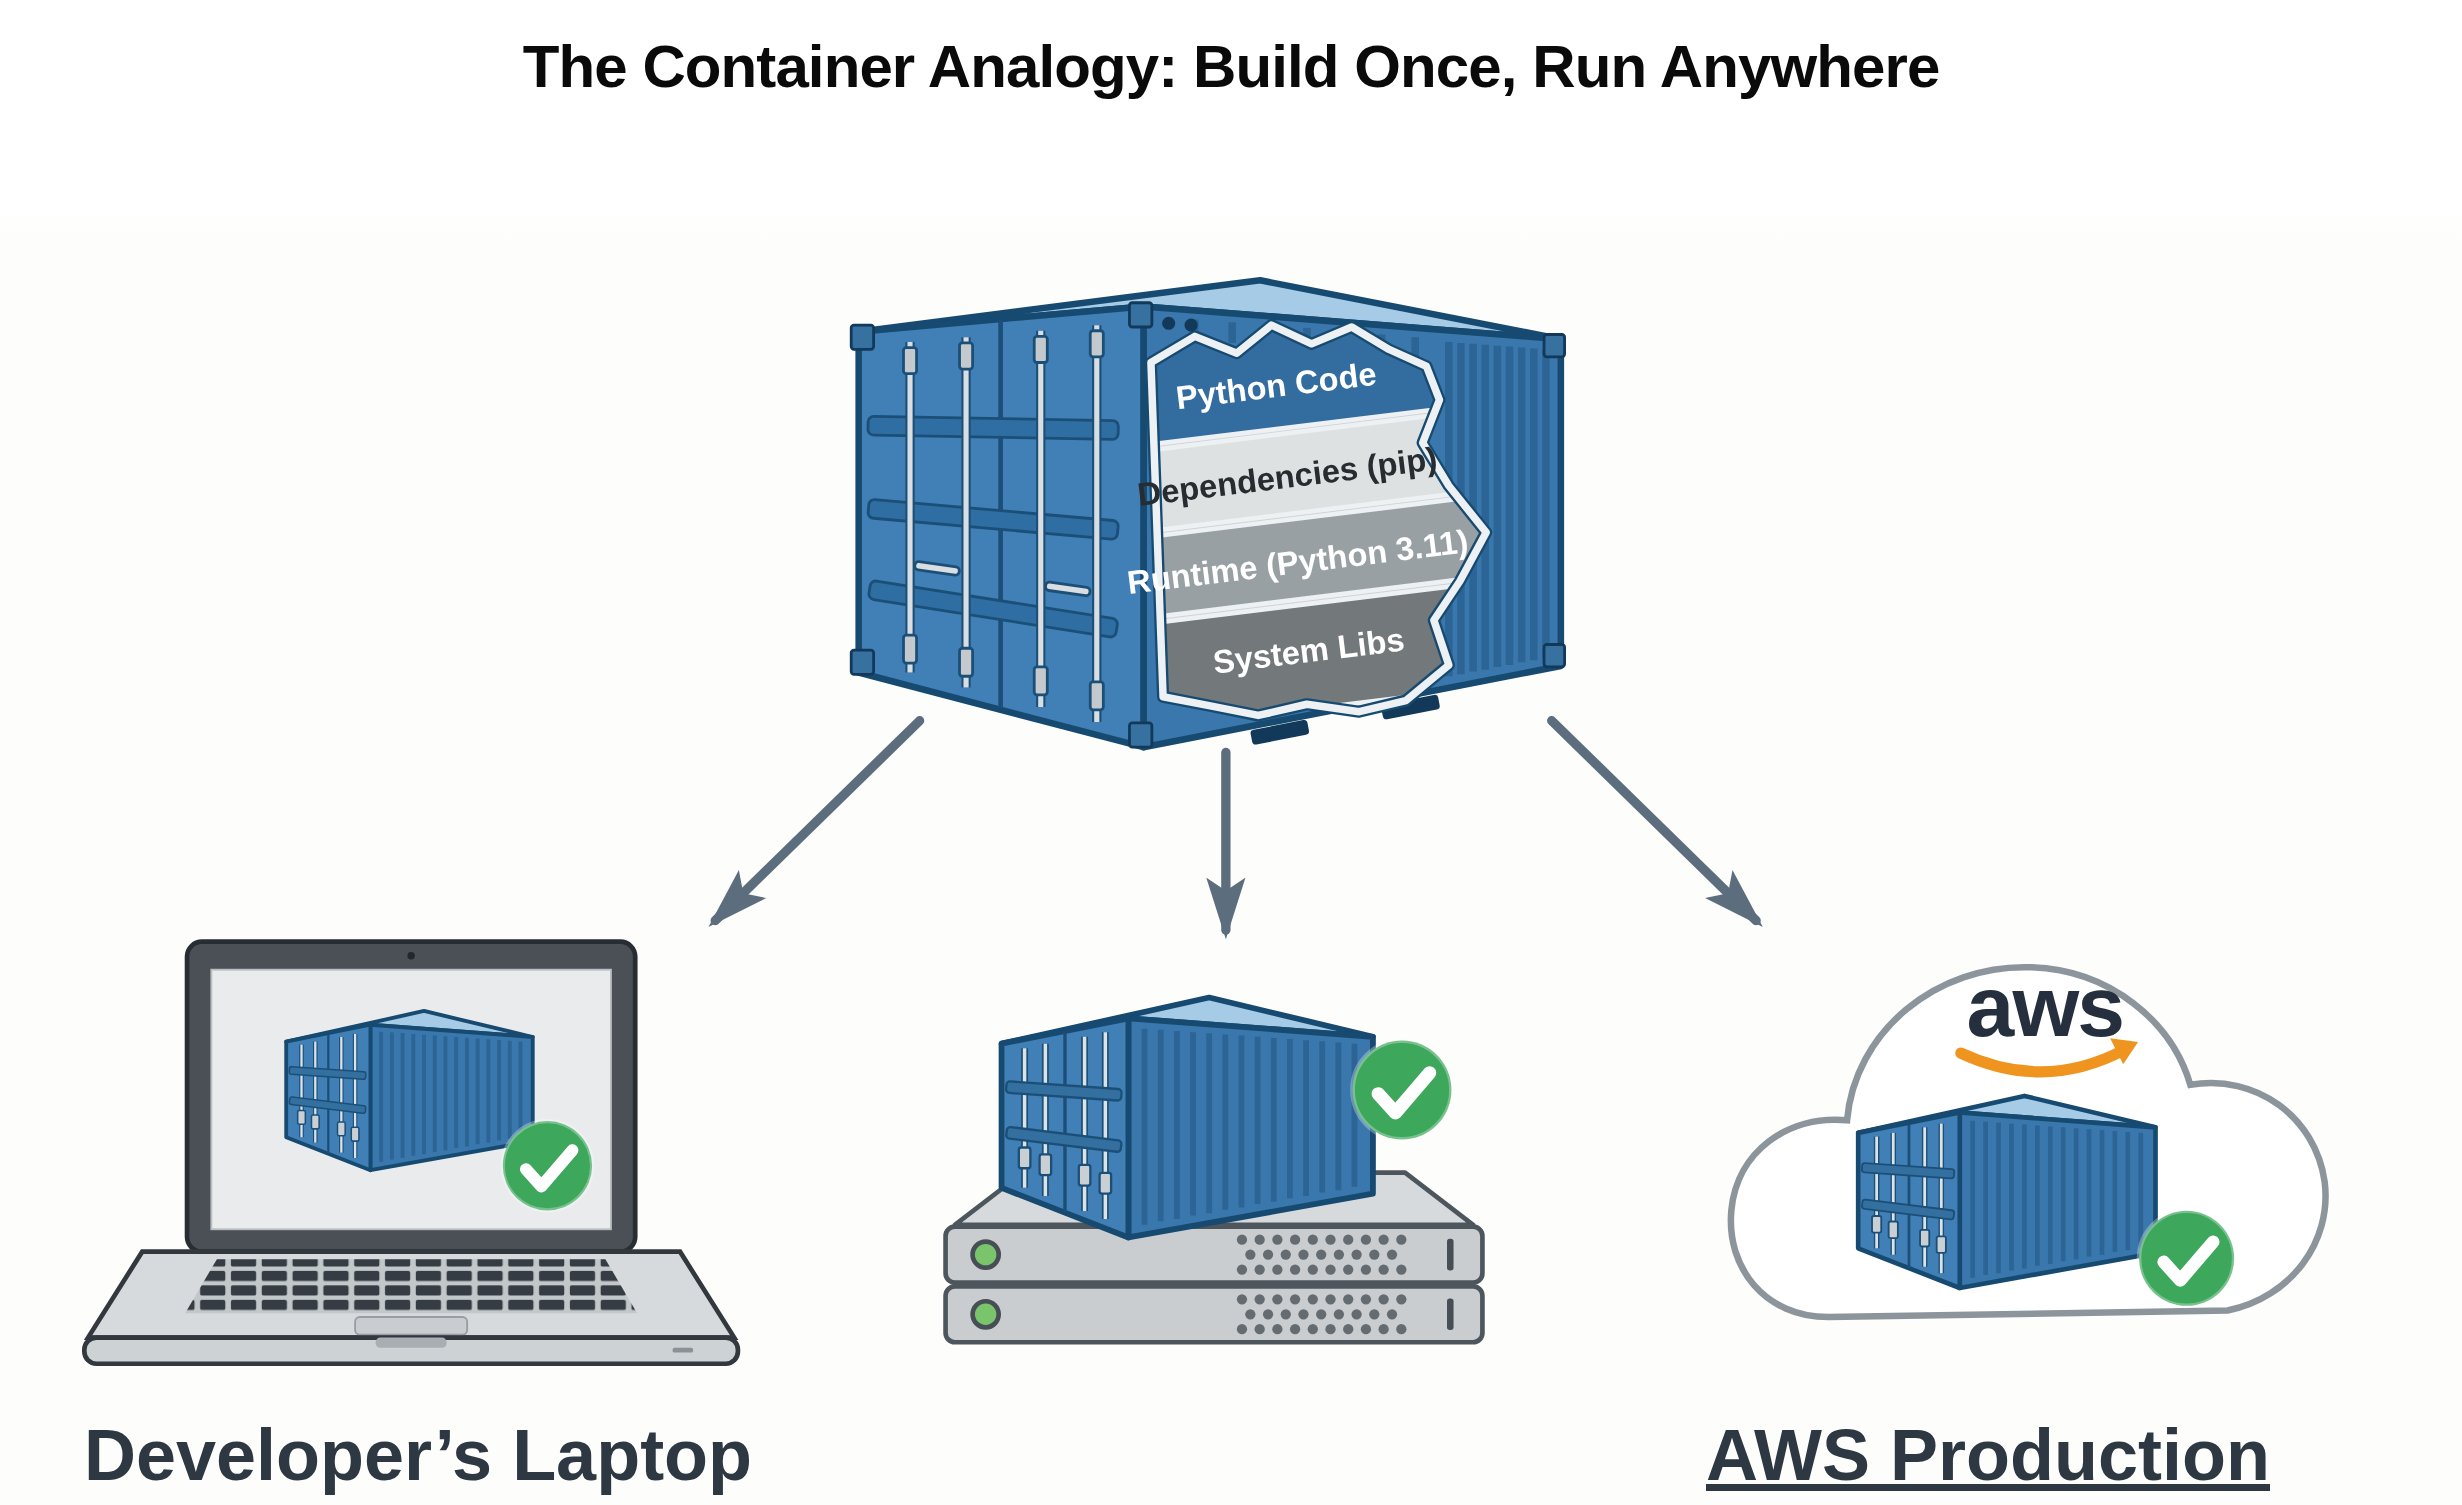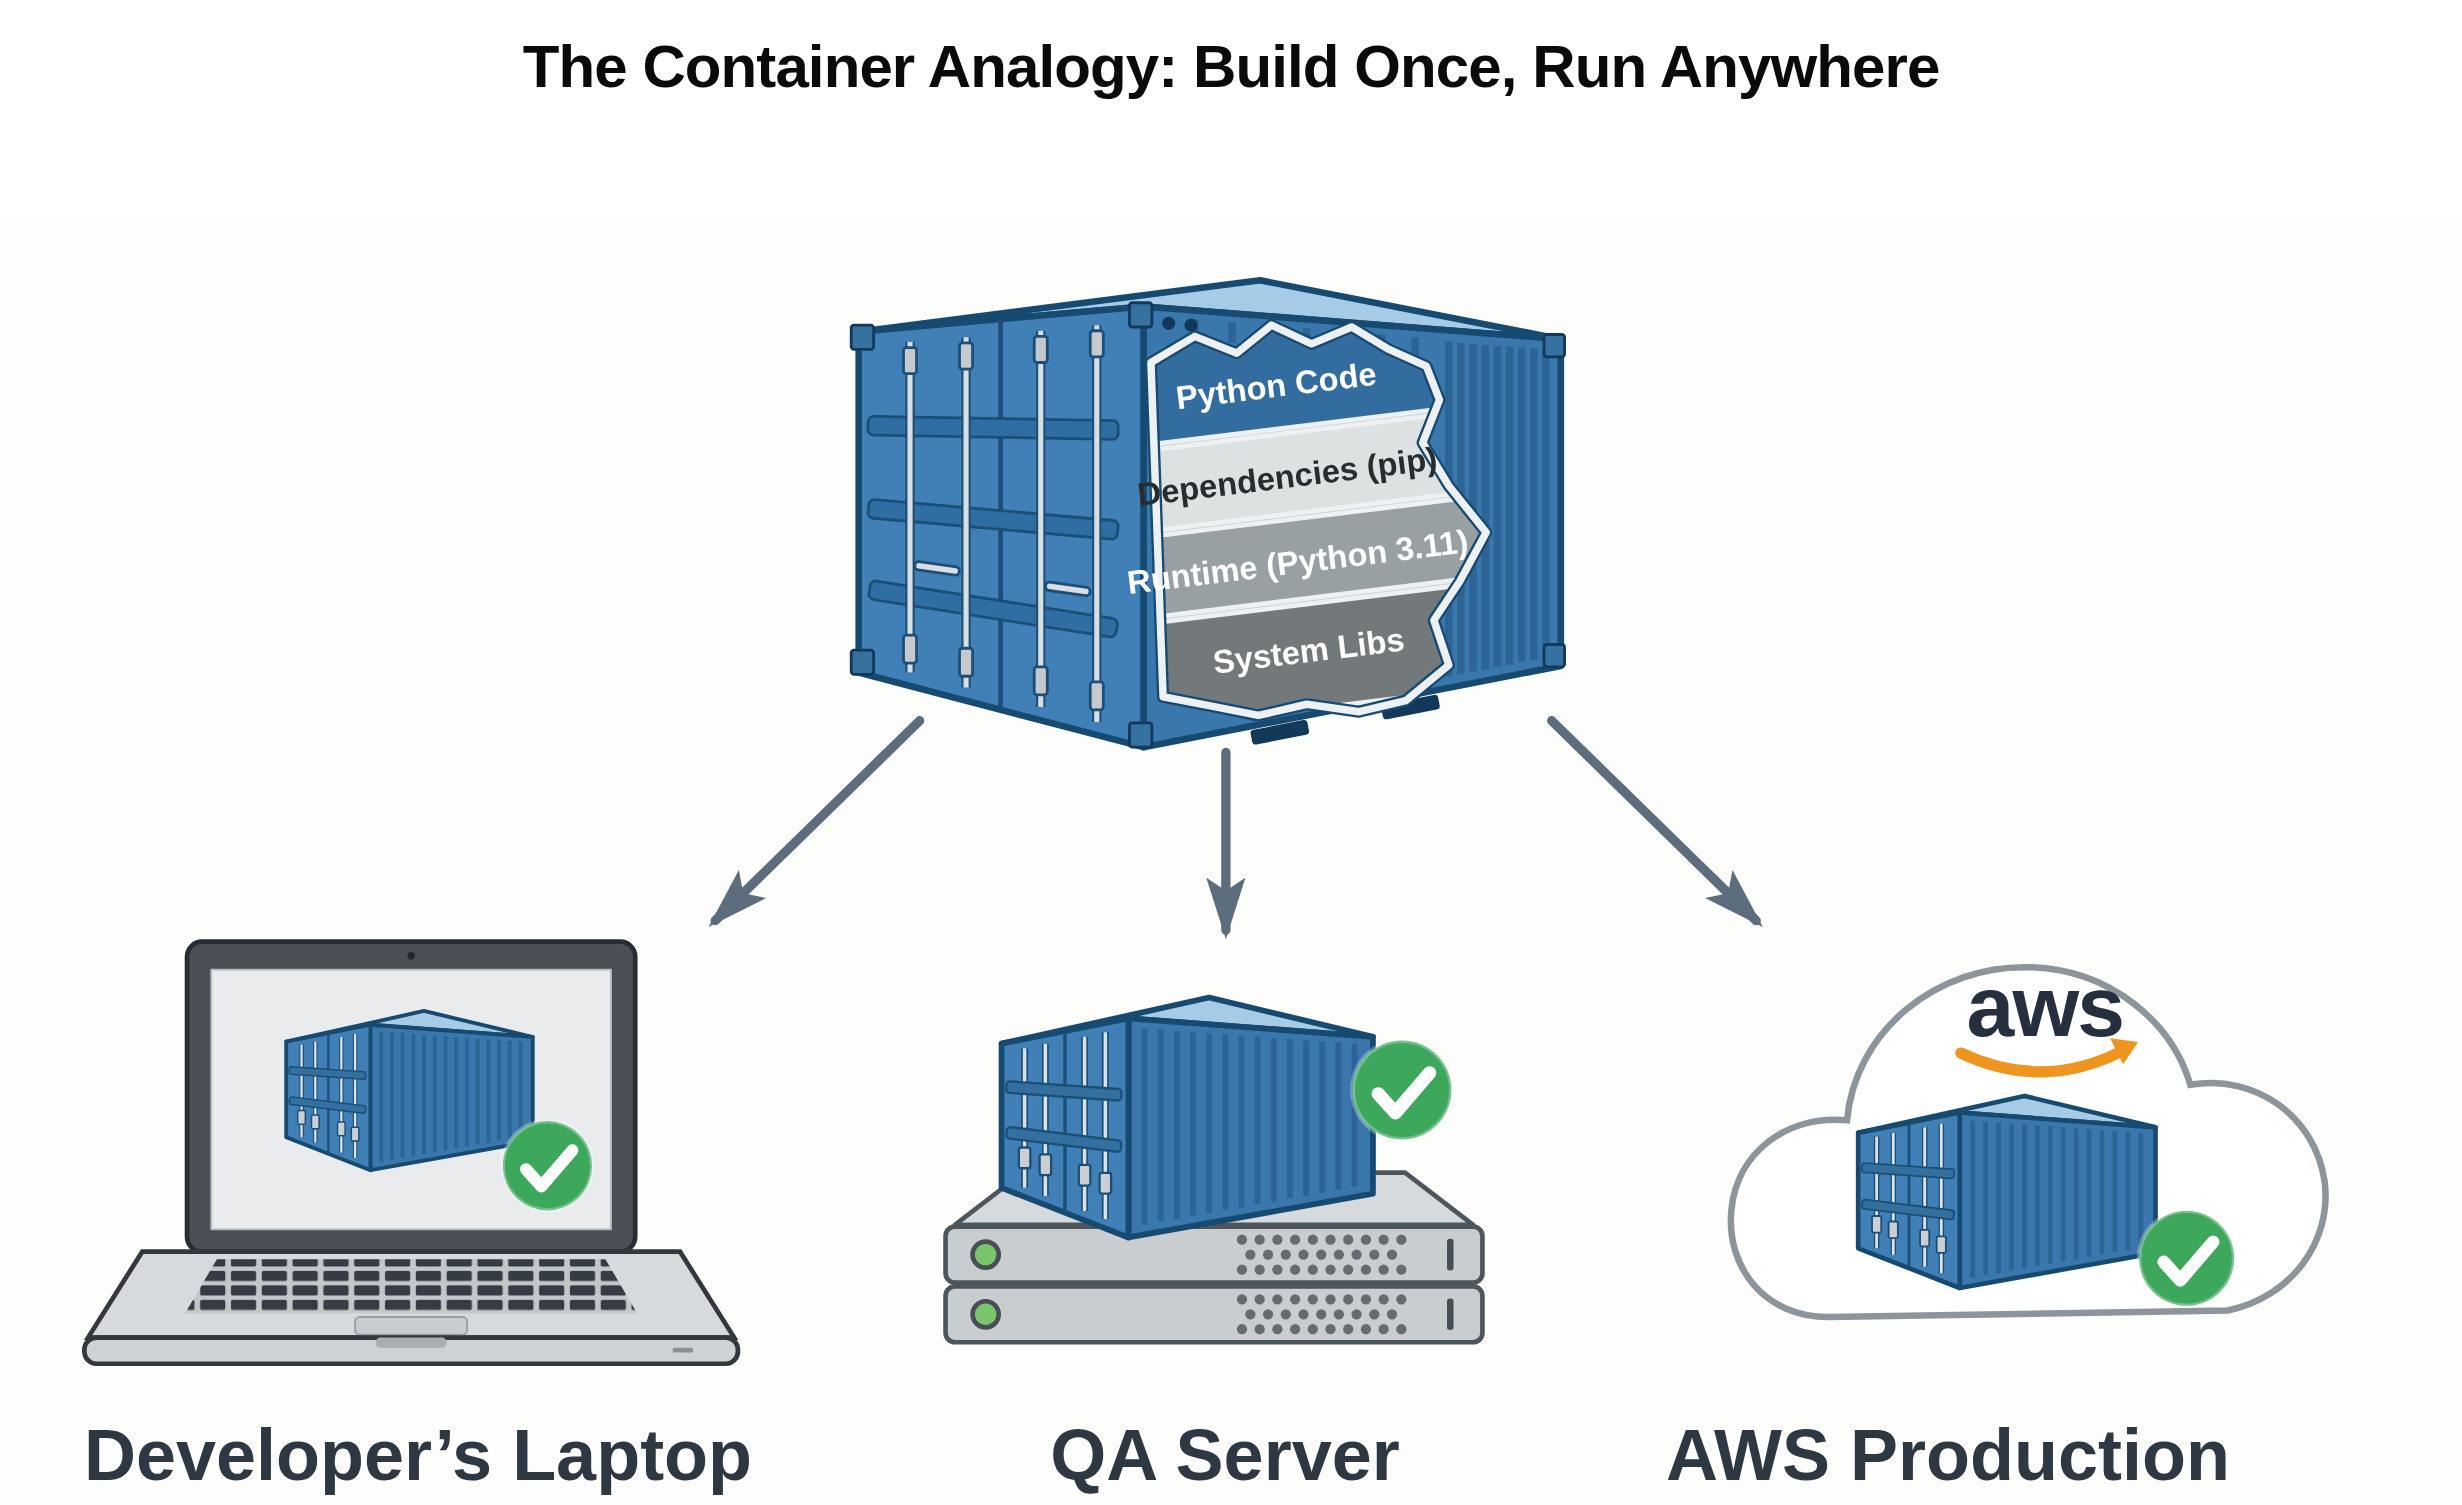--- a/index.html
+++ b/index.html
@@ -319,17 +319,16 @@
     <g>
       <text x="362" y="144" text-anchor="middle" font-size="92" font-weight="700" letter-spacing="-2" fill="#252f3e">aws</text>
       <path d="M 272 162 Q 362 204 448 158" fill="none" stroke-width="12" stroke-linecap="round" stroke="#f09420"></path>
       <path d="M 462 150 L 432 146 L 446 174 Z" fill="#f09420"></path>
     </g>
     <use href="#sc" transform="translate(152,198) scale(0.99)"></use>
     <use href="#check-badge" transform="translate(514,382) scale(0.98)"></use>
   </svg>
 
   <div class="caption" style="left:418px;">Developer’s Laptop</div>
-  <div class="caption" style="left:1225px;">QA Server</div>
-  <div class="caption" style="left:1948px;">AWS Production</div>
+  <div class="caption" style="left:1988px;text-decoration:underline;">AWS Production</div>
 
 </div>
 
 
 </body></html>

